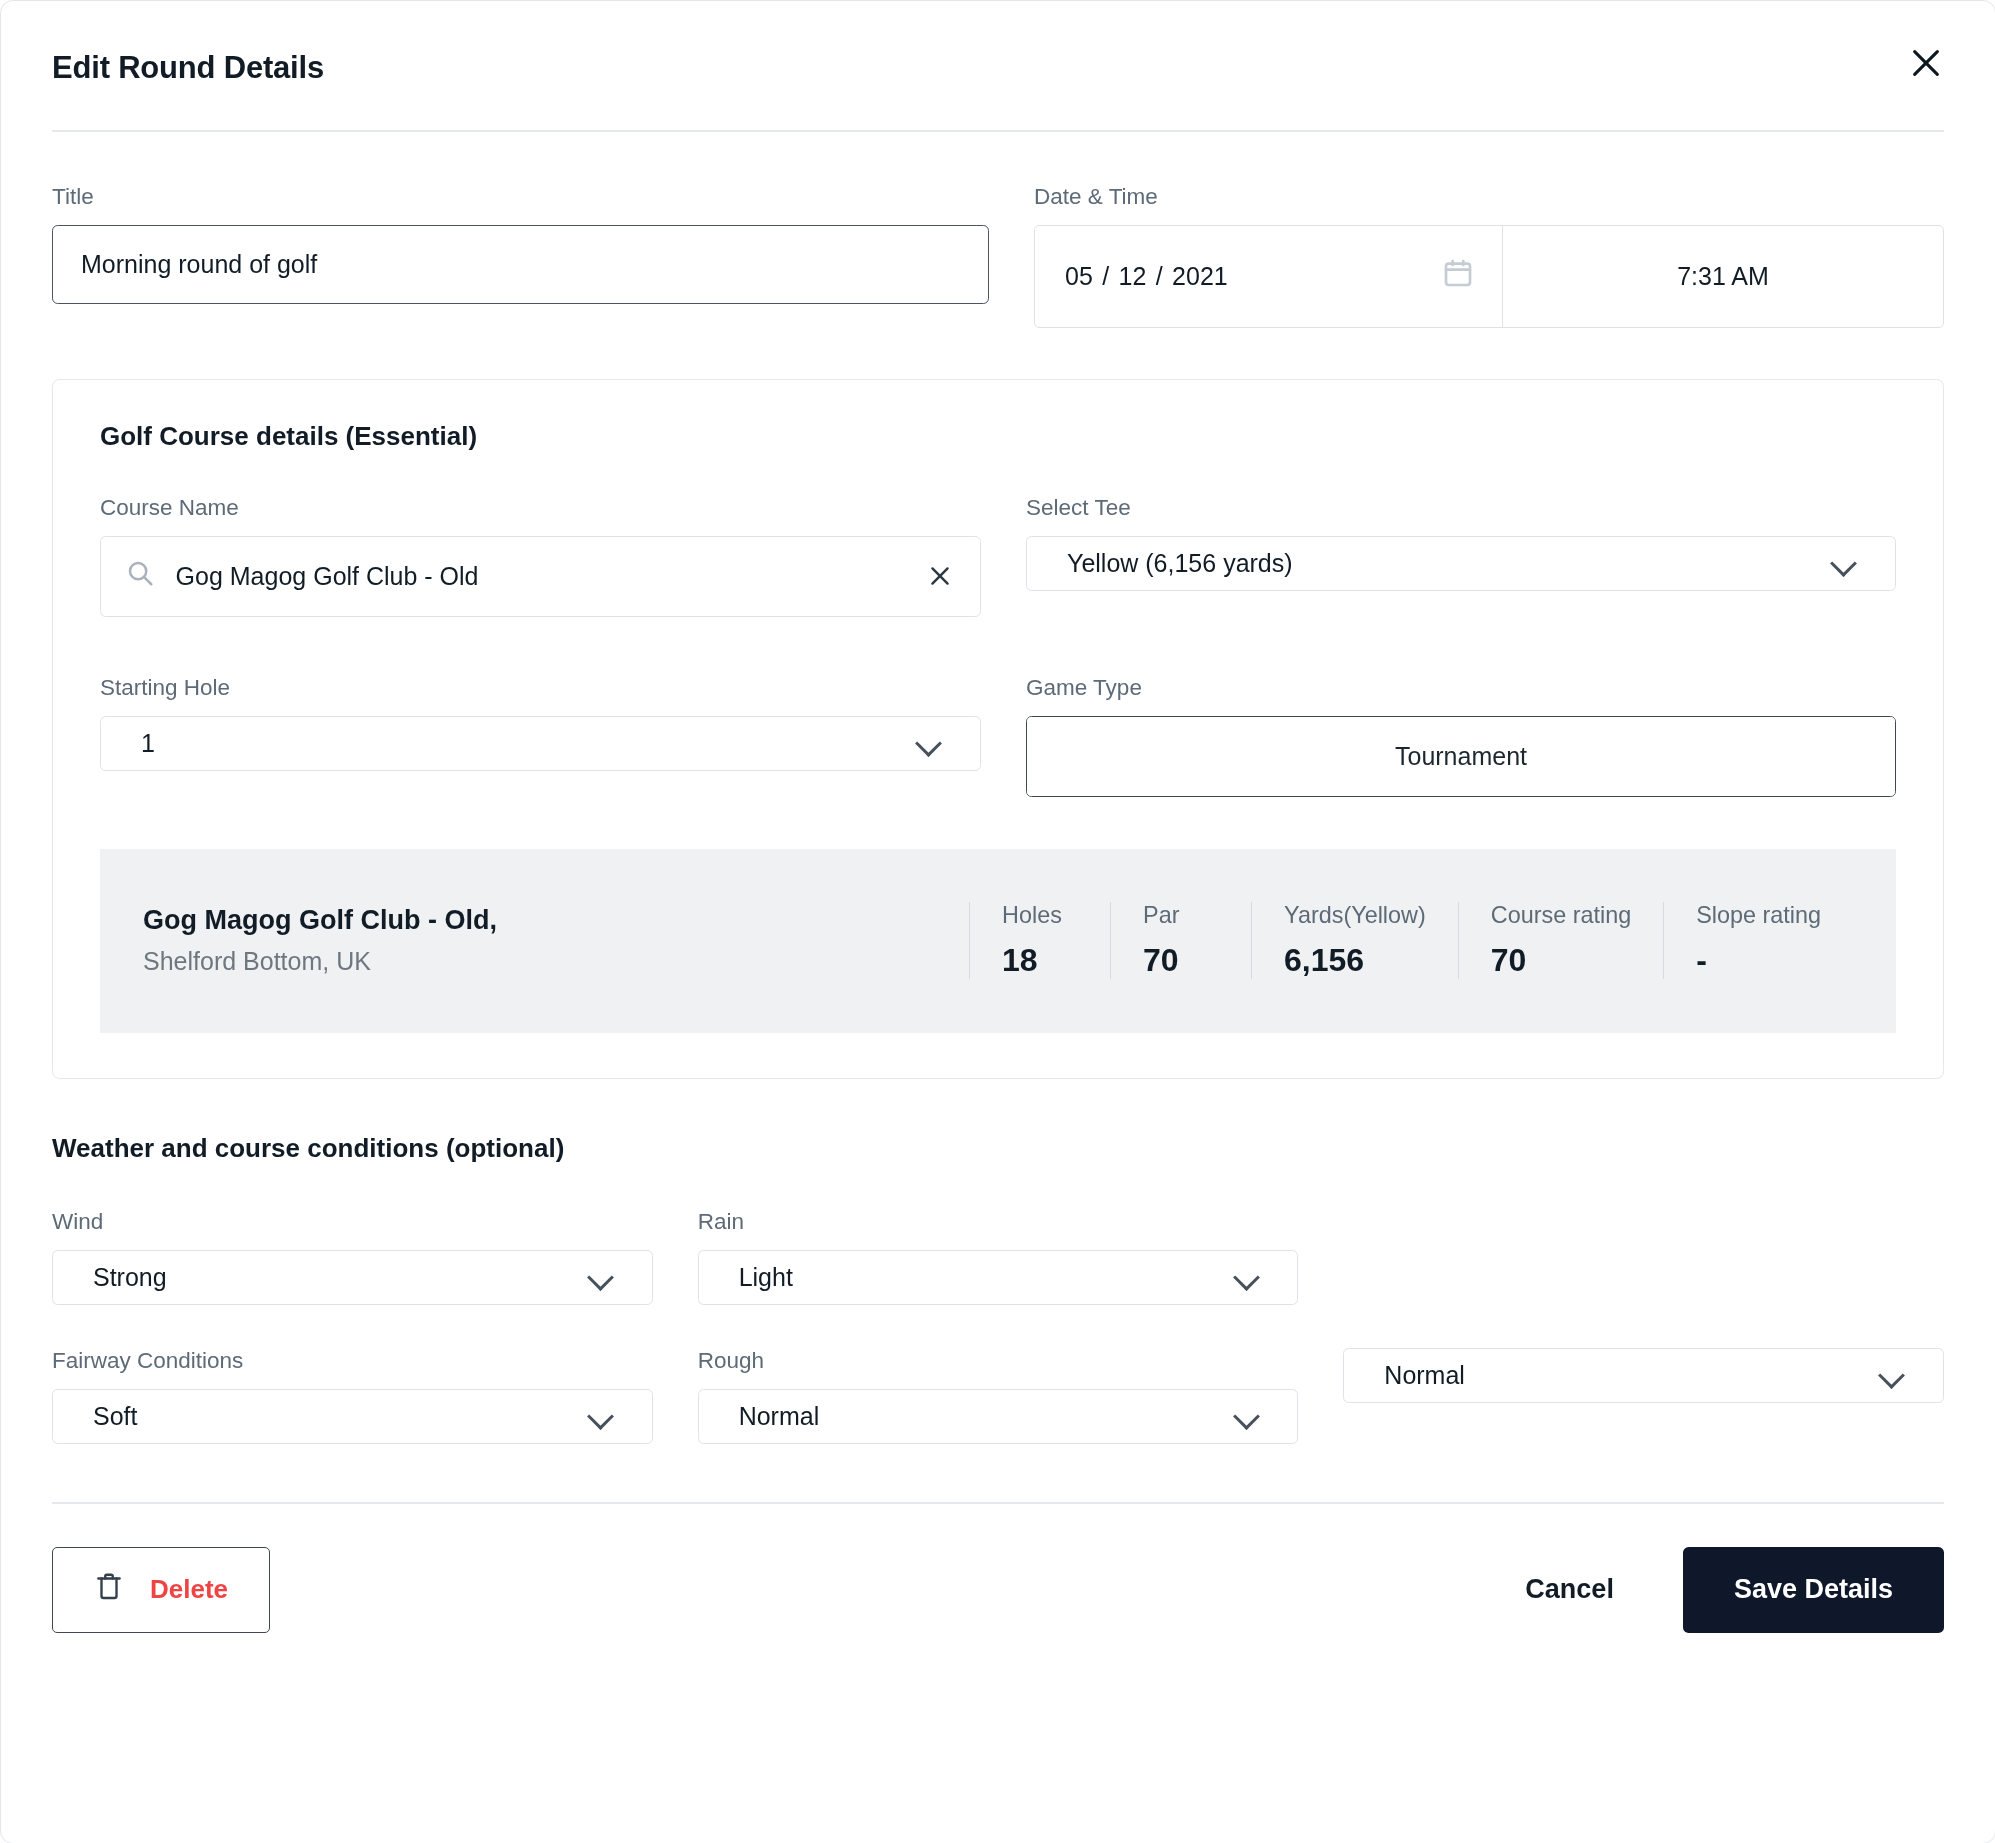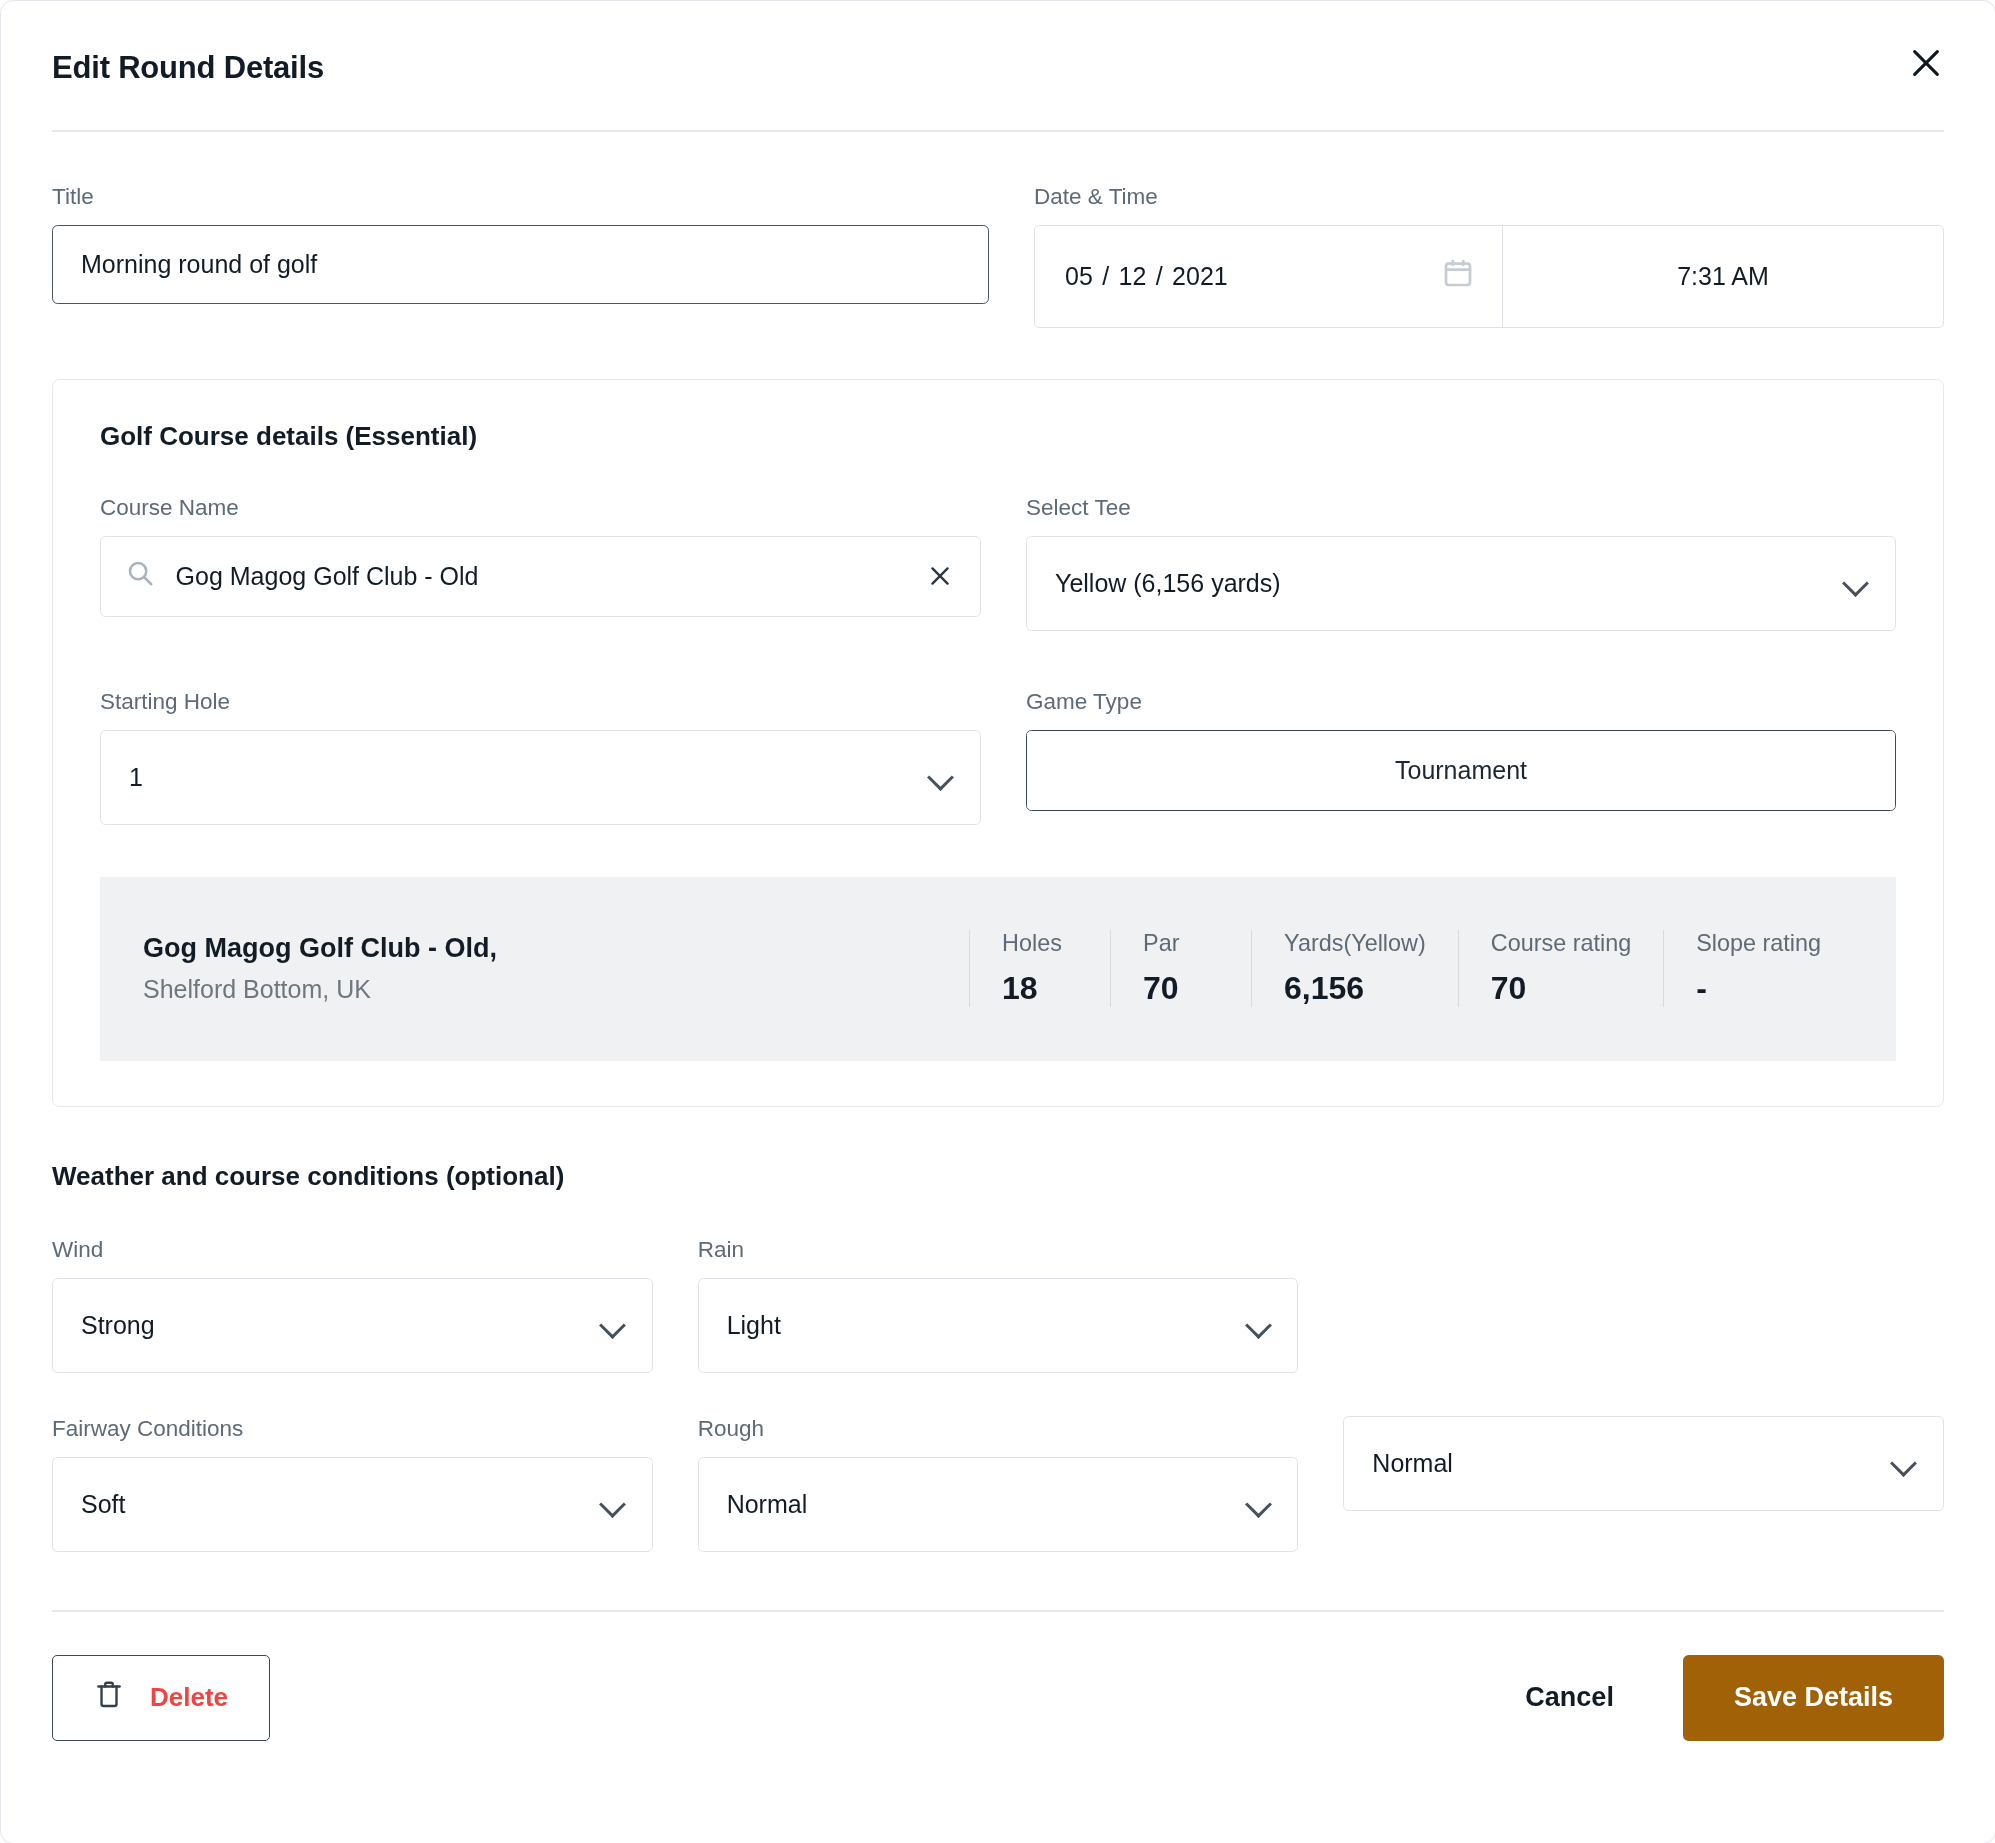--- a/index.html
+++ b/index.html
@@ -64,28 +64,28 @@
     border: 1.9px solid #4a5560;
     border-radius: 5.6px;
     background: #fff;
     display: flex;
     align-items: center;
     padding: 0 28px;
     font-size: 25px;
     color: #111c26;
   }
   .select-box {
-    height: 95px;
+    height: 55px;
     border: 1.9px solid #dfe3e8;
     border-radius: 5.6px;
     background: #fff;
     display: flex;
     align-items: center;
     justify-content: space-between;
-    padding: 0 28px;
+    padding: 0 40px;
     font-size: 25px;
     color: #111c26;
     cursor: pointer;
   }
   .chev {
     display: inline-block;
     width: 22.5px;
     height: 22.5px;
     position: relative;
     flex: 0 0 auto;
@@ -293,21 +293,21 @@
     border: none;
     font-size: 27px;
     font-weight: bold;
     color: #111c26;
     cursor: pointer;
     font-family: "Liberation Sans", sans-serif;
   }
   .btn-save {
     height: 86px;
     padding: 0 51px;
-    background: #a16207;
+    background: #0f172a;
     border: none;
     border-radius: 5.6px;
     color: #ffffff;
     font-size: 27px;
     font-weight: bold;
     cursor: pointer;
     font-family: "Liberation Sans", sans-serif;
   }
 </style>
 </head>

